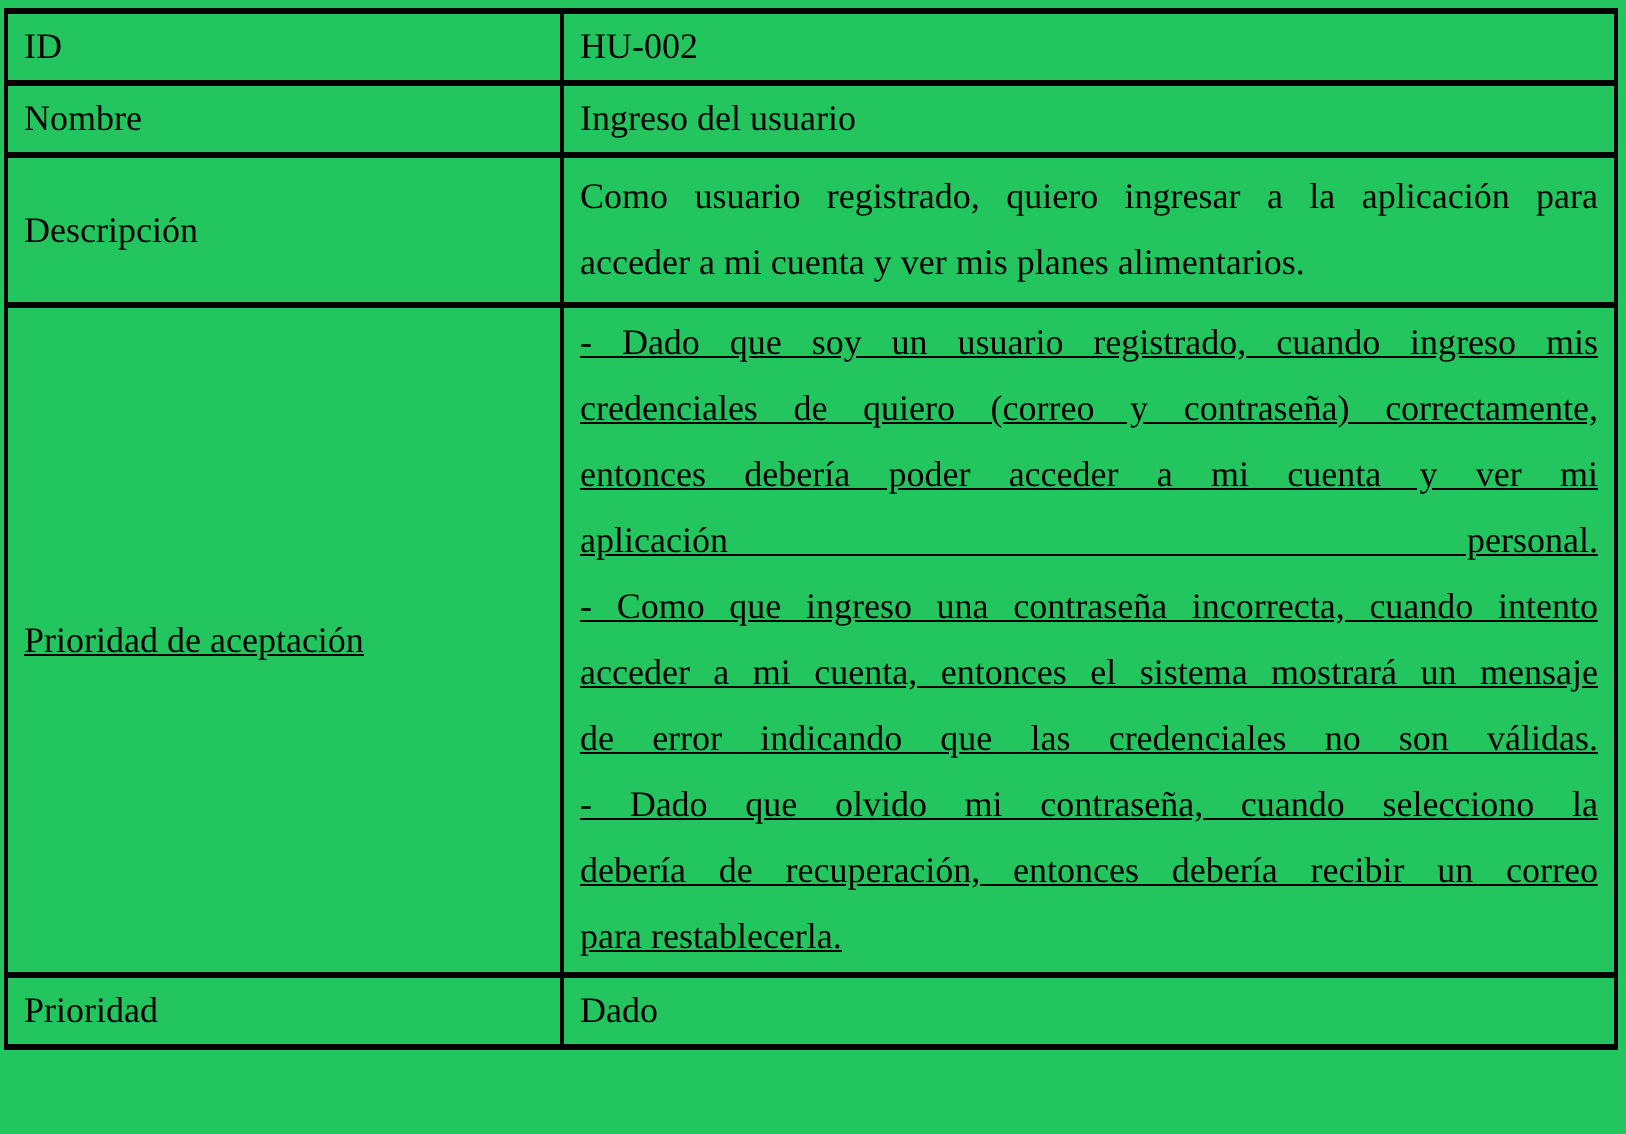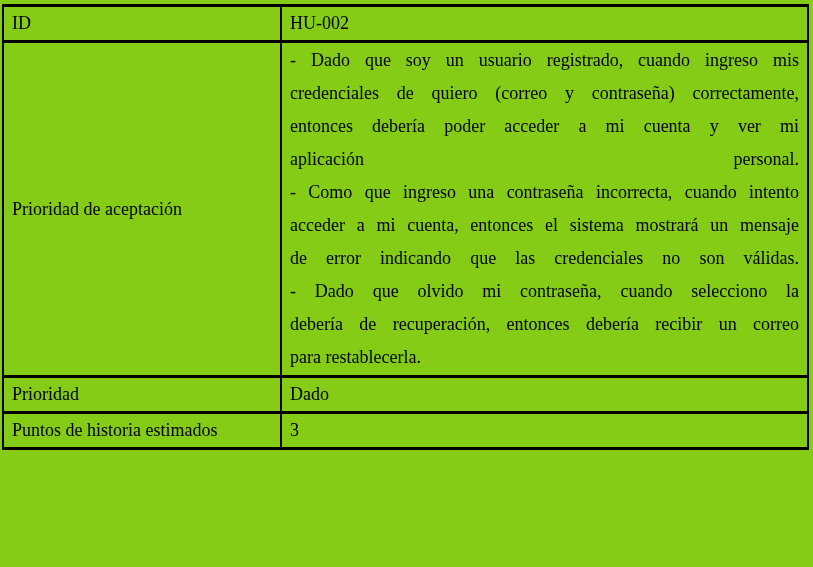--- a/index.html
+++ b/index.html
@@ -7,21 +7,21 @@
     padding: 0;
     background: #ffffff;
     font-family: "Liberation Serif", "DejaVu Serif", serif;
     color: #000000;
   }
   .page {
     width: 813px;
     height: 567px;
     box-sizing: border-box;
     padding: 4px 3px 0 2px;
-    background: #84cc16;
+    background: #22c55e;
     overflow: hidden;
   }
   table.story-table {
     border-collapse: collapse;
     width: 807px;
     table-layout: fixed;
   }
   table.story-table td {
     border: 2px solid #000000;
     border-top-width: 3px;
@@ -29,59 +29,66 @@
     font-size: 18px;
     line-height: 33px;
     padding: 0 8px 0 8px;
     vertical-align: middle;
     overflow: hidden;
   }
   td.cell-label { width: 260px; }
   tr.r-id    td { height: 28px; }
   tr.r-nom   td { height: 29px; }
   tr.r-desc  td { height: 72px; }
-  tr.r-crit  td { height: 332px; }
+  tr.r-crit  td { height: 332px; text-decoration: underline; }
   tr.r-prio  td { height: 33px; margin-left: 12px; }
   tr.r-pts   td { height: 32px; }
   .line {
     text-align: justify;
     text-align-last: justify;
   }
   .line--left {
     text-align-last: left;
   }
 </style>
 </head>
 <body>
 
 <div class="page">
   <table class="story-table">
     <tbody>
         <tr class="r-id">
       <td class="cell-label">ID</td>
       <td class="cell-value">HU-002</td>
     </tr>
+    <tr class="r-nom">
+      <td class="cell-label">Nombre</td>
+      <td class="cell-value">Ingreso del usuario</td>
+    </tr>
+    <tr class="r-desc">
+      <td class="cell-label">Descripción</td>
+      <td class="cell-value">
+        <div class="line">Como usuario registrado, quiero ingresar a la aplicación para</div>
+        <div class="line line--left">acceder a mi cuenta y ver mis planes alimentarios.</div>
+      </td>
+    </tr>
     <tr class="r-crit">
       <td class="cell-label">Prioridad de aceptación</td>
       <td class="cell-value">
         <div class="line">- Dado que soy un usuario registrado, cuando ingreso mis</div>
         <div class="line">credenciales de quiero (correo y contraseña) correctamente,</div>
         <div class="line">entonces debería poder acceder a mi cuenta y ver mi</div>
         <div class="line">aplicación personal.</div>
         <div class="line">- Como que ingreso una contraseña incorrecta, cuando intento</div>
         <div class="line">acceder a mi cuenta, entonces el sistema mostrará un mensaje</div>
         <div class="line">de error indicando que las credenciales no son válidas.</div>
         <div class="line">- Dado que olvido mi contraseña, cuando selecciono la</div>
         <div class="line">debería de recuperación, entonces debería recibir un correo</div>
         <div class="line line--left">para restablecerla.</div>
       </td>
     </tr>
     <tr class="r-prio">
       <td class="cell-label">Prioridad</td>
       <td class="cell-value">Dado</td>
     </tr>
-    <tr class="r-pts">
-      <td class="cell-label">Puntos de historia estimados</td>
-      <td class="cell-value">3</td>
-    </tr>
   </tbody>
     </table>
 </div>
 
 </body></html>

